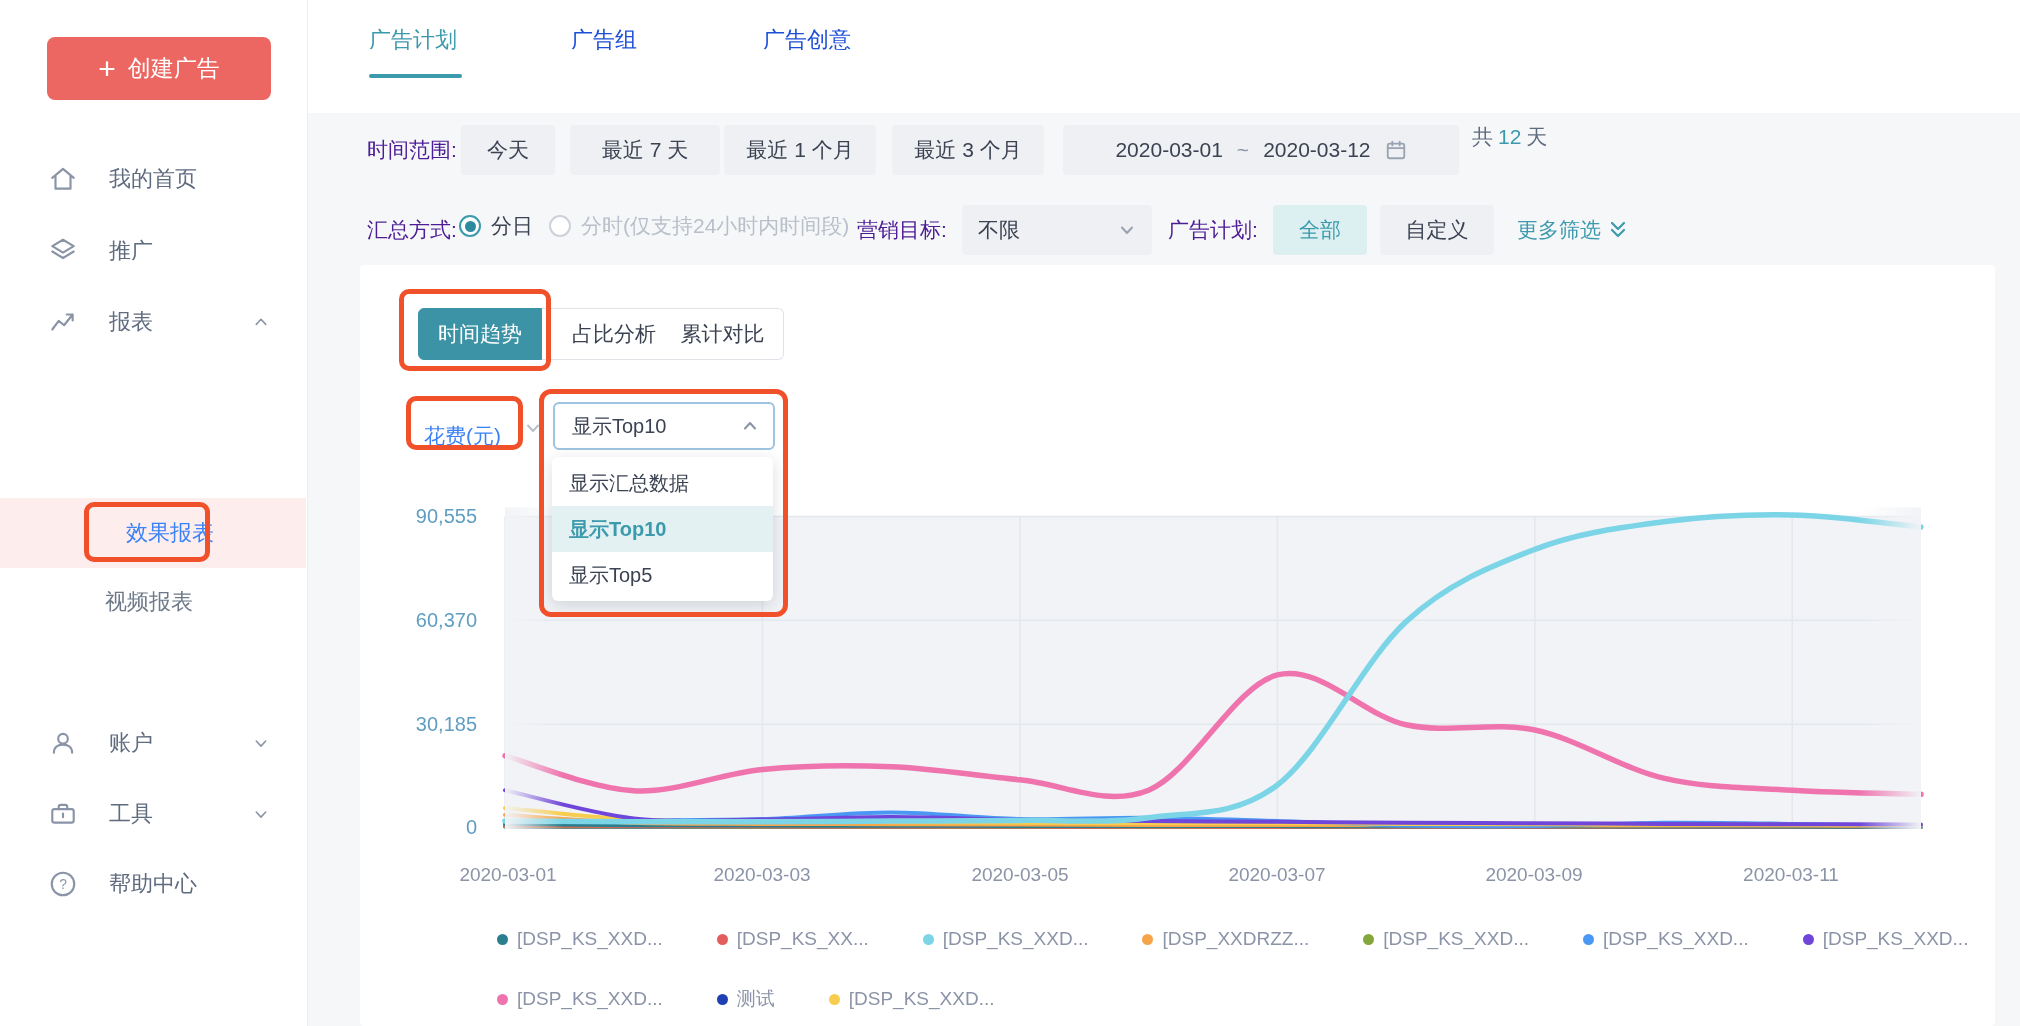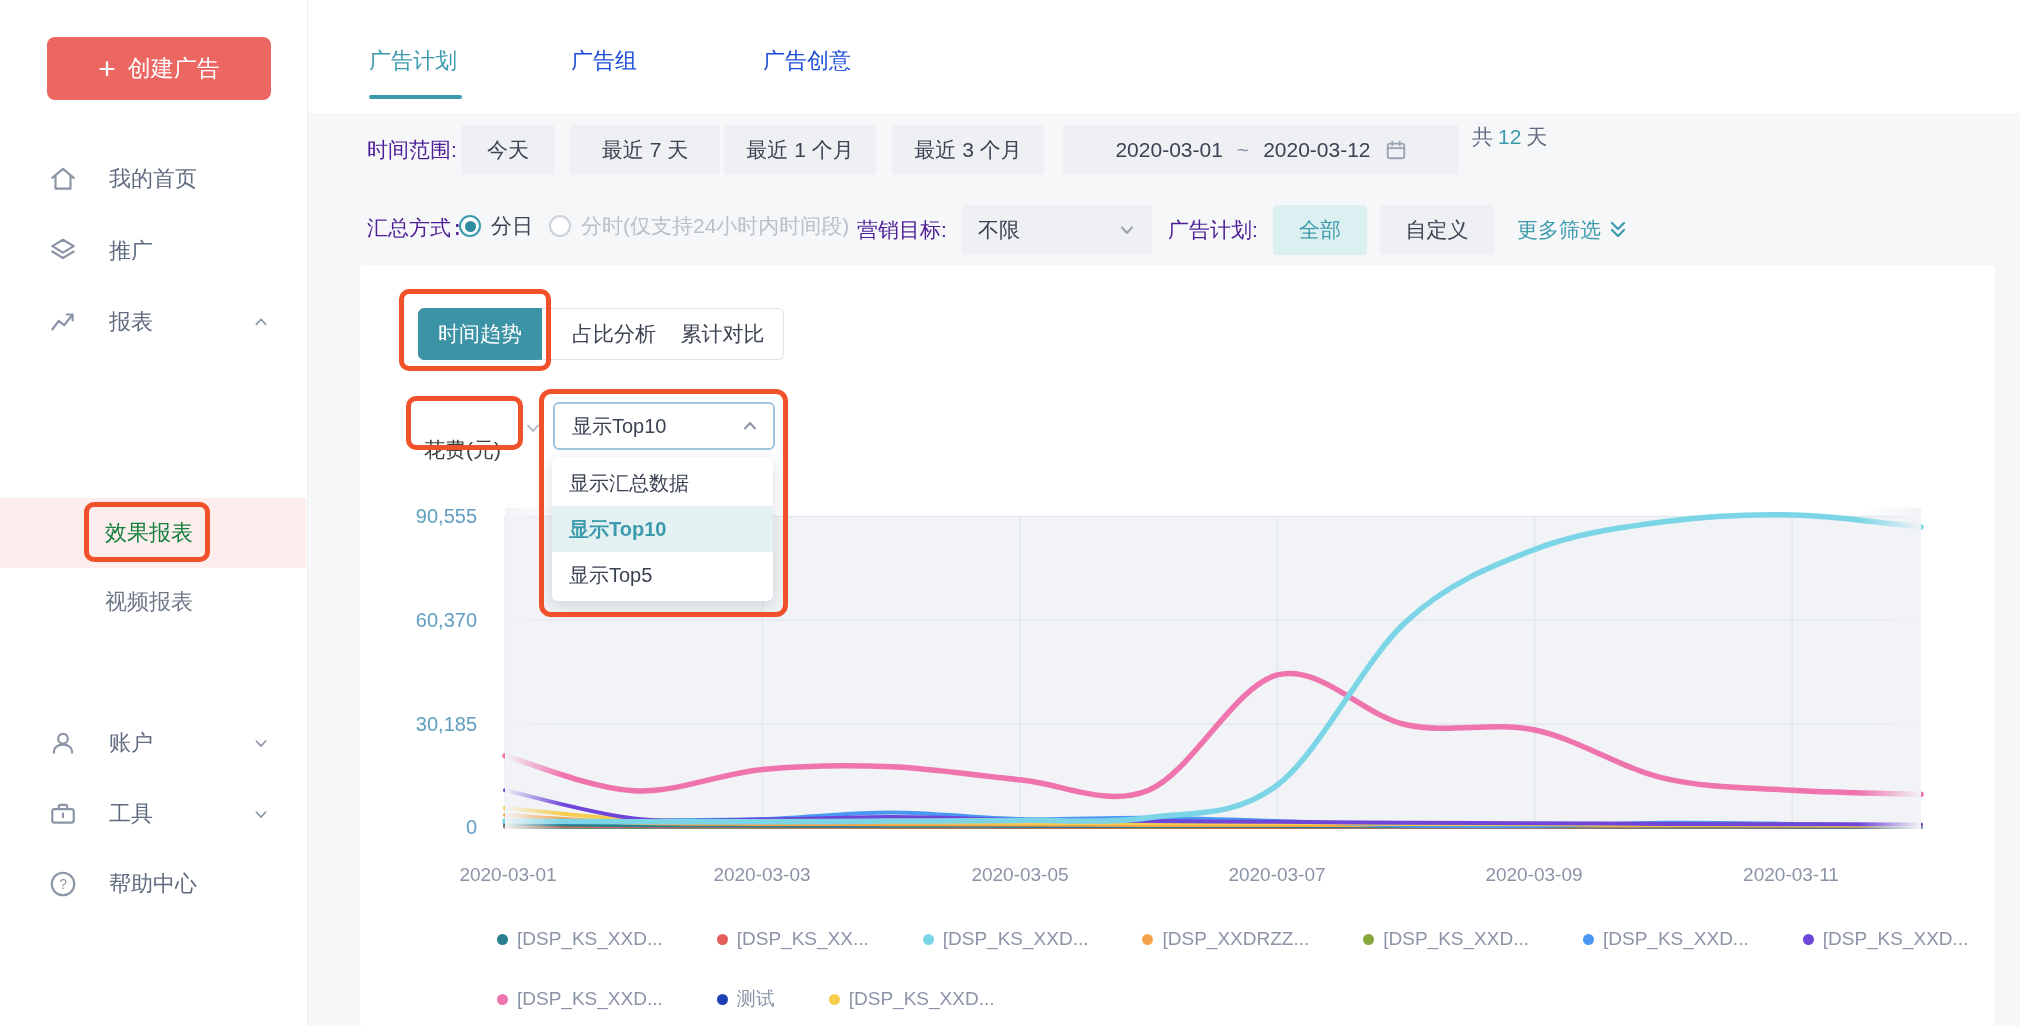--- a/index.html
+++ b/index.html
@@ -11,26 +11,26 @@
 .sidebar{position:absolute;left:0;top:0;width:308px;height:1026px;background:#fff;border-right:1px solid #eceef2;z-index:5;}
 .create-btn{position:absolute;left:47px;top:37px;width:224px;height:63px;background:#ec6762;border-radius:8px;
             color:#fff;display:flex;align-items:center;justify-content:center;gap:12px;font-size:23px;cursor:pointer;}
 .create-plus{font-size:30px;line-height:1;font-weight:400;}
 .active-band{position:absolute;left:0;top:498px;width:306px;height:70px;background:#fdeded;}
 .side-item{position:absolute;left:0;width:306px;height:48px;font-size:22px;color:#5f6b7f;cursor:pointer;}
 .side-item .ic{position:absolute;left:48px;top:50%;transform:translateY(-50%);width:30px;height:30px;}
 .side-item .lbl{position:absolute;left:109px;top:50%;transform:translateY(-50%);white-space:nowrap;}
 .side-item .chev{position:absolute;left:250px;top:50%;transform:translateY(-50%);width:22px;height:22px;}
 .side-item.sub .lbl{left:105px;color:#6e7988;}
-.side-item.active .lbl{color:#15803d;}
+.side-item.active .lbl{color:#3b82f6;margin-left:21px;}
 .si-0{top:155px}.si-1{top:227px}.si-2{top:298px}.si-3{top:368px}.si-4{top:438px}.si-5{top:509px}
 .si-6{top:578px}.si-7{top:649px}.si-8{top:719px}.si-9{top:790px}.si-10{top:860px}
 
 
-.topbar{position:absolute;left:308px;top:0;width:1712px;height:113px;background:#fff;margin-top:21px;}
+.topbar{position:absolute;left:308px;top:0;width:1712px;height:113px;background:#fff;}
 .top-tab{position:absolute;top:20px;height:40px;line-height:40px;font-size:22px;color:#1d4ed8;cursor:pointer;white-space:nowrap;}
 .tt-0{left:61px;color:#3c9aad;}
 .tt-1{left:263px;}
 .tt-2{left:455px;}
 .tt-underline{position:absolute;left:61px;top:74px;width:93px;height:4px;background:#3c9aad;border-radius:2px;}
 
 
 .content{position:absolute;left:308px;top:113px;width:1712px;height:913px;background:#f6f7f9;}
 .card{position:absolute;left:360px;top:265px;width:1635px;height:761px;background:#fff;border-radius:4px;}
 
@@ -40,21 +40,21 @@
 .qbtn{position:absolute;top:125px;height:50px;background:#eef0f3;border-radius:4px;font-size:21px;color:#3b4252;
       display:flex;align-items:center;justify-content:center;cursor:pointer;white-space:nowrap;}
 #qb0{left:461px;width:94px;}
 #qb1{left:570px;width:150px;}
 #qb2{left:724px;width:152px;}
 #qb3{left:892px;width:152px;}
 #datebox{position:absolute;left:1063px;top:125px;width:396px;height:50px;background:#eef0f3;border-radius:4px;
          display:flex;align-items:center;justify-content:center;gap:14px;font-size:21px;color:#3b4252;cursor:pointer;}
 #total-days{position:absolute;left:1472px;top:120px;font-size:21px;color:#5f6b7f;height:34px;line-height:34px;}
 #total-days .teal{color:#3c9aad;padding:0 5px;}
-#lbl-summary{left:367px;top:213px;font-family:Liberation Mono, monospace;}
+#lbl-summary{left:367px;top:213px;}
 .radio{position:absolute;top:212px;display:flex;align-items:center;gap:10px;font-size:21px;cursor:pointer;white-space:nowrap;}
 #radio-day{left:459px;color:#3b4252;}
 #radio-hour{left:549px;color:#b9c0ca;}
 .rc{width:22px;height:22px;border-radius:50%;border:2px solid #3c9aad;display:inline-flex;align-items:center;justify-content:center;background:#fff;flex:0 0 auto;}
 .rc .dot{width:11px;height:11px;border-radius:50%;background:#2e8a9e;}
 .rc.off{border-color:#ccd2d9;}
 #lbl-marketing{left:857px;top:213px;}
 #select-marketing{position:absolute;left:962px;top:205px;width:190px;height:50px;background:#eef0f3;border-radius:4px;
                   display:flex;align-items:center;justify-content:space-between;padding:0 16px;font-size:21px;color:#3b4252;cursor:pointer;}
 #lbl-plan{left:1168px;top:213px;}
@@ -64,21 +64,21 @@
 #more-filters{position:absolute;left:1517px;top:213px;height:34px;display:flex;align-items:center;gap:7px;color:#3c9aad;font-size:21px;cursor:pointer;}
 
 
 .seg{position:absolute;top:308px;height:52px;display:flex;align-items:center;justify-content:center;
      font-size:21px;cursor:pointer;background:#fff;border:1px solid #dfe3e8;color:#3b4252;white-space:nowrap;}
 #seg0{left:418px;width:124px;background:#3d93a6;border-color:#3d93a6;color:#fff;border-radius:6px 0 0 6px;}
 #seg1{left:542px;width:121px;border-left:none;padding-left:24px;}
 #seg2{left:662px;width:122px;border-left:none;border-radius:0 6px 6px 0;}
 
 
-#metric{position:absolute;left:424px;top:436px;font-size:21px;color:#404040;cursor:pointer;}
+#metric{position:absolute;left:424px;top:422px;font-size:21px;color:#3b82f6;cursor:pointer;}
 #metric-chev{position:absolute;left:524px;top:419px;width:18px;height:18px;}
 #top-select{position:absolute;left:553px;top:402px;width:222px;height:48px;border:2px solid #9ec5df;border-radius:6px;
             background:#fff;display:flex;align-items:center;justify-content:space-between;
             padding:0 14px 0 17px;font-size:20px;color:#3b4252;z-index:20;cursor:pointer;}
 #top-menu{position:absolute;left:552px;top:457px;width:221px;background:#fff;border-radius:6px;
           box-shadow:0 4px 16px rgba(30,40,60,.16);z-index:20;padding:3px 0;}
 .opt{height:46px;display:flex;align-items:center;padding-left:17px;font-size:20px;color:#3b4252;cursor:pointer;}
 .opt.sel{background:#e3f1f2;color:#3c9aad;font-weight:bold;}
 
 

